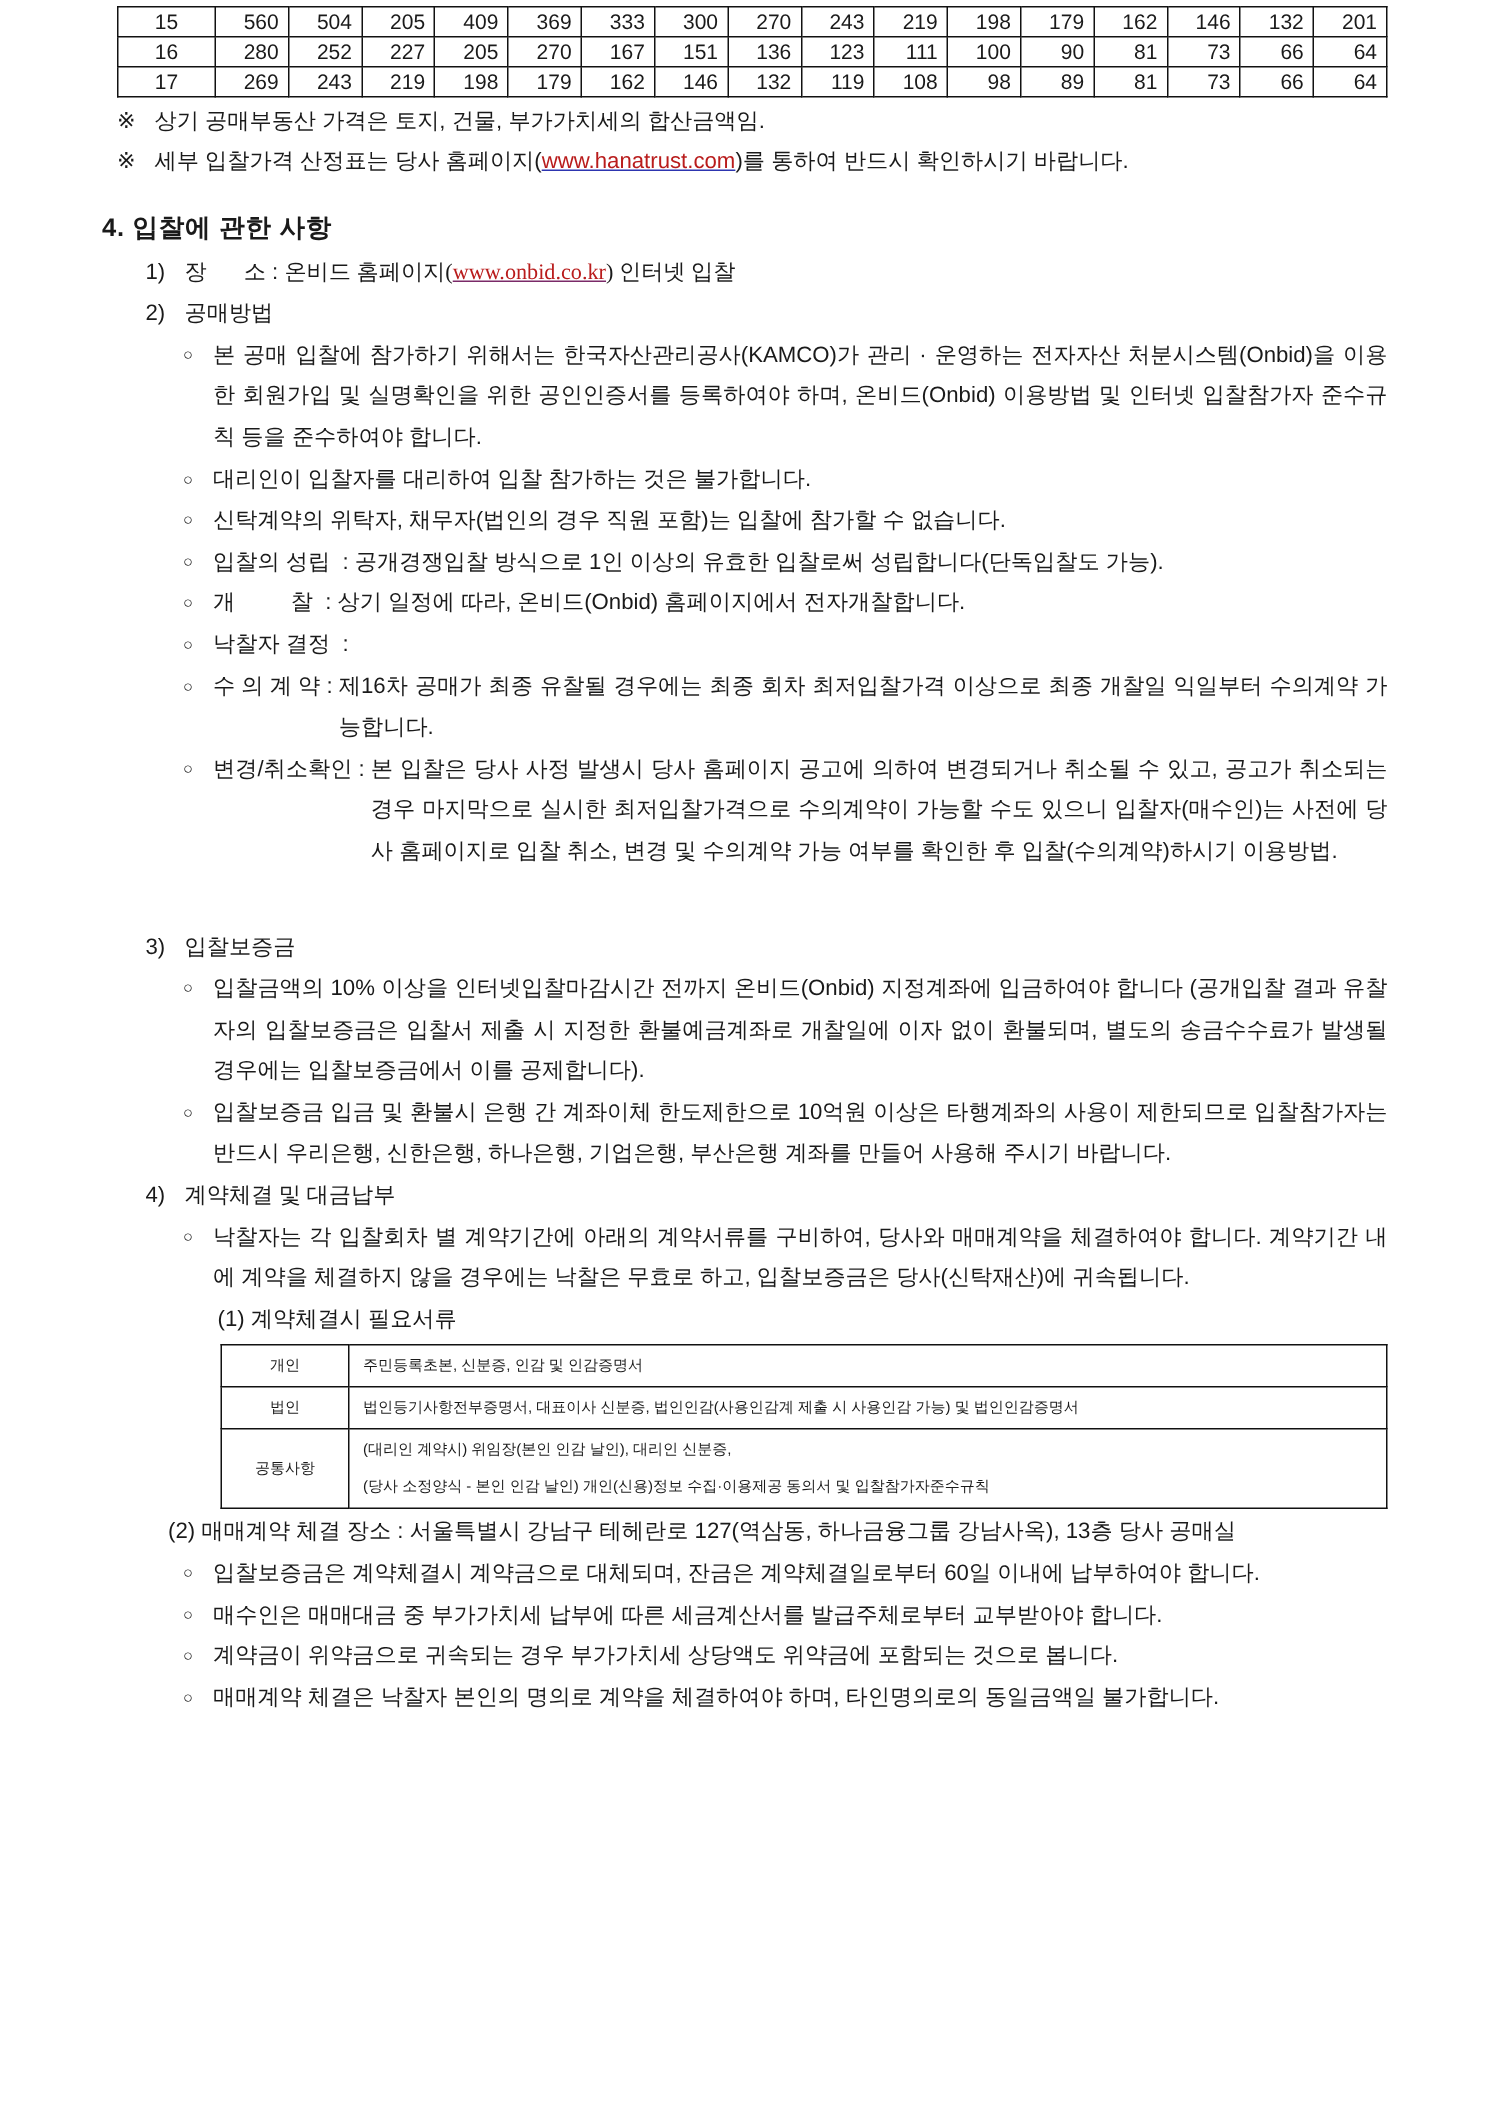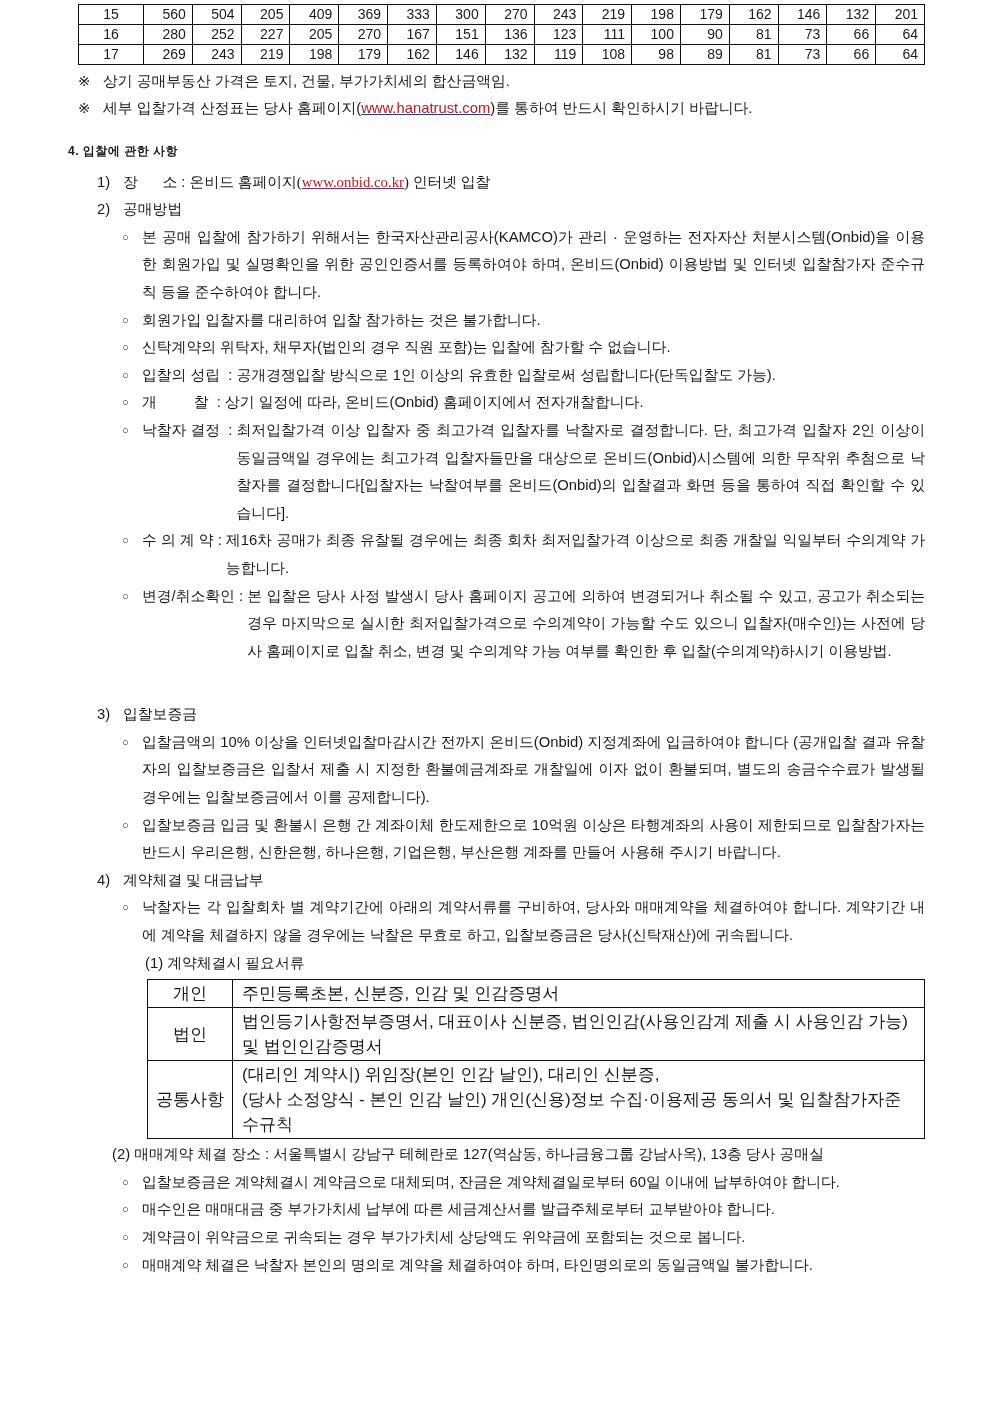--- a/index.html
+++ b/index.html
@@ -14,21 +14,21 @@
         font-size:14px;text-align:right;padding:0 6px 0 0;overflow:hidden;}
   .price-table td:first-of-type{width:64px;text-align:center;padding-right:0;}
 
   
   .note{display:flex;margin-left:12px;line-height:27px;}
   .note:first-of-type{margin-top:3px;}
   .nmark{flex:none;width:25px;}
   .ntext{flex:1;}
 
   
-  .heading{font-weight:bold;font-size:12px;margin:16px 0 3px 2px;letter-spacing:0.5px;}
+  .heading{font-weight:bold;font-size:17px;margin:16px 0 3px 2px;letter-spacing:0.5px;}
 
   
   .l1{display:flex;margin-left:31px;}
   .l1 .num{flex:none;width:26px;white-space:pre;}
   .l1 .lbl{flex:none;white-space:pre;}
   .l1 .flex1{flex:1;font-family:Liberation Serif, serif;}
   .gap-top{margin-top:36px;}
 
   
   .bullets{margin-left:56px;}
@@ -38,21 +38,21 @@
   .bt.lblrow{display:flex;text-align:left;}
   .blbl{flex:none;white-space:pre;}
   .btxt{flex:1;text-align:justify;}
 
   
   .subline{margin-left:79px;}
   .subline2{margin-left:46px;text-align:justify;}
 
   
   .docs-table{margin-left:81px;width:calc(100% - 81px);border-collapse:collapse;margin-top:2px;margin-bottom:2px;}
-  .docs-table td{border:1.5px solid #111;font-size:17px;line-height:25px;padding:1px 9px;}
+  .docs-table td{border:1.5px solid #111;font-size:10px;line-height:25px;padding:1px 9px;}
   .docs-table td.cat{width:80px;text-align:center;padding:1px 2px;}
 
   
   .link{color:#b91c1c;text-decoration:underline;cursor:pointer;}
   .link.hanatrust{text-decoration-color:#2d35b0;}
   .link.onbid{text-decoration-color:#7b2a68;}
 </style>
 </head>
 <body>
 
@@ -142,21 +142,21 @@
     <span class="flex1">공매방법</span>
   </div>
 
   <div class="bullets">
     <div class="bullet">
       <span class="bm">○</span>
       <span class="bt">본 공매 입찰에 참가하기 위해서는 한국자산관리공사(KAMCO)가 관리 · 운영하는 전자자산 처분시스템(Onbid)을 이용한 회원가입 및 실명확인을 위한 공인인증서를 등록하여야 하며, 온비드(Onbid) 이용방법 및 인터넷 입찰참가자 준수규칙 등을 준수하여야 합니다.</span>
     </div>
     <div class="bullet">
       <span class="bm">○</span>
-      <span class="bt">회원가입 입찰자를 대리하여 입찰 참가하는 것은 불가합니다.</span>
+      <span class="bt">대리인이 입찰자를 대리하여 입찰 참가하는 것은 불가합니다.</span>
     </div>
     <div class="bullet">
       <span class="bm">○</span>
       <span class="bt">신탁계약의 위탁자, 채무자(법인의 경우 직원 포함)는 입찰에 참가할 수 없습니다.</span>
     </div>
     <div class="bullet">
       <span class="bm">○</span>
       <span class="bt lblrow">
         <span class="blbl">입찰의 성립  : </span>
         <span class="btxt">공개경쟁입찰 방식으로 1인 이상의 유효한 입찰로써 성립합니다(단독입찰도 가능).</span>
@@ -166,21 +166,20 @@
       <span class="bm">○</span>
       <span class="bt lblrow">
         <span class="blbl">개         찰  : </span>
         <span class="btxt">상기 일정에 따라, 온비드(Onbid) 홈페이지에서 전자개찰합니다.</span>
       </span>
     </div>
     <div class="bullet">
       <span class="bm">○</span>
       <span class="bt lblrow">
         <span class="blbl">낙찰자 결정  : </span>
-        <span class="btxt">최저입찰가격 이상 입찰자 중 최고가격 입찰자를 낙찰자로 결정합니다. 단, 최고가격 입찰자 2인 이상이 동일금액일 경우에는 최고가격 입찰자들만을 대상으로 온비드(Onbid)시스템에 의한 무작위 추첨으로 낙찰자를 결정합니다[입찰자는 낙찰여부를 온비드(Onbid)의 입찰결과 화면 등을 통하여 직접 확인할 수 있습니다].</span>
       </span>
     </div>
     <div class="bullet">
       <span class="bm">○</span>
       <span class="bt lblrow">
         <span class="blbl">수 의 계 약 : </span>
         <span class="btxt">제16차 공매가 최종 유찰될 경우에는 최종 회차 최저입찰가격 이상으로 최종 개찰일 익일부터 수의계약 가능합니다.</span>
       </span>
     </div>
     <div class="bullet">

